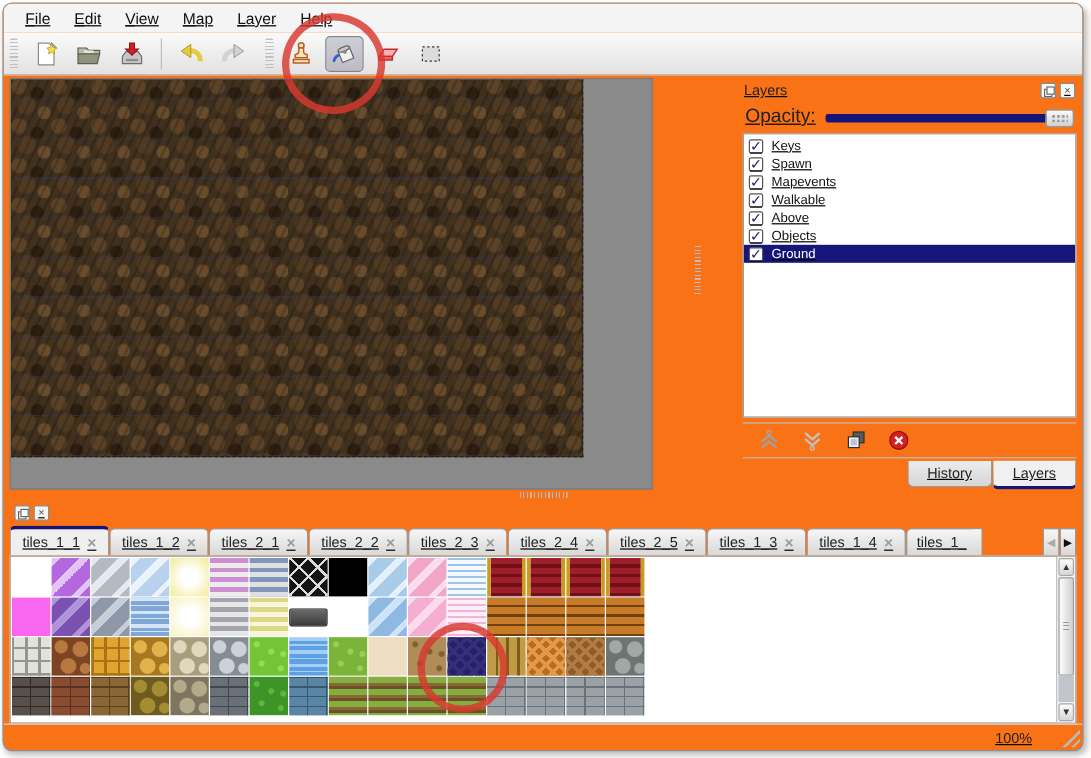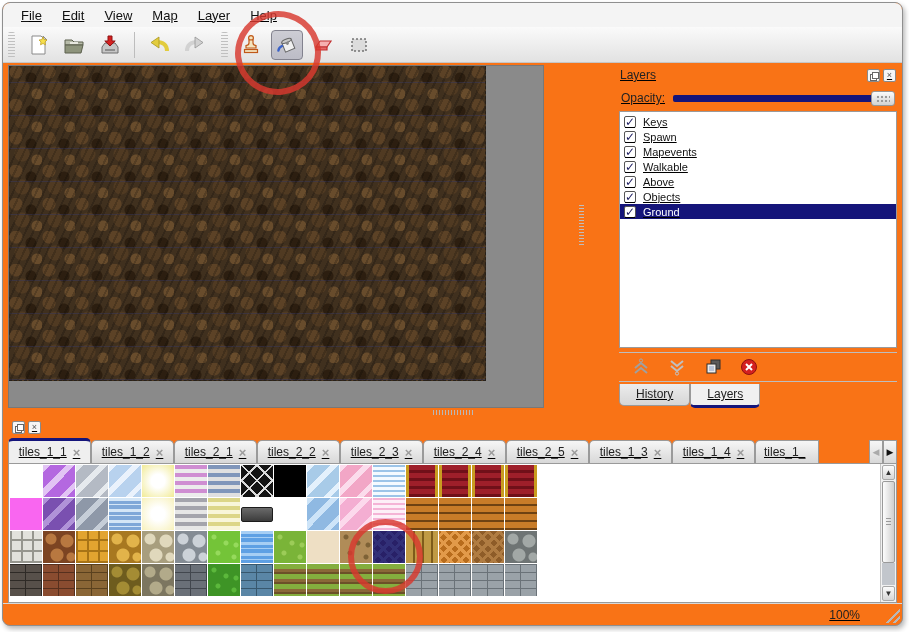--- a/index.html
+++ b/index.html
@@ -41,31 +41,31 @@
   .v-splitter .grip { position: absolute; left: 1px; top: 140px; width: 5px; height: 40px;
     background: repeating-linear-gradient(180deg,#bdbdbd 0 1px,transparent 1px 3px); }
   
   .layers-panel { width: 278px; display: flex; flex-direction: column; }
   .panel-titlebar { height: 20px; display: flex; align-items: center; font-size: 12px; color: #222; padding: 0 1px; }
   .panel-titlebar .title { flex: 1; }
   .mini-btn { width: 13px; height: 13px; border: 1px solid #8a8a8a; border-radius: 2px; background: #f6f6f6; margin-left: 3px; position: relative; display: flex; align-items: center; justify-content: center; font-size: 9px; color: #555; line-height: 1; }
   .float-glyph { position: absolute; inset: 0; }
   .float-glyph::before { content: ""; position: absolute; left: 2px; top: 4px; width: 5px; height: 5px; border: 1px solid #666; background: #fff; }
   .float-glyph::after { content: ""; position: absolute; left: 4px; top: 2px; width: 5px; height: 5px; border: 1px solid #666; background: #fff; }
-  .opacity-row { height: 26px; display: flex; align-items: center; gap: 8px; font-size: 12px; color: #222; padding: 0 2px; }
+  .opacity-row { height: 26px; display: flex; align-items: center; gap: 8px; font-size: 16px; color: #222; padding: 0 2px; }
   .slider { flex: 1; height: 16px; position: relative; }
   .slider .track { position: absolute; left: 0; right: 2px; top: 5px; height: 7px; background: #14147a; border-radius: 2px; }
   .slider .handle { position: absolute; right: 0; top: 1px; width: 24px; height: 15px; background: linear-gradient(#fbfbfb,#d2d2d2); border: 1px solid #979797; border-radius: 3px; }
   .slider .handle::after { content: ""; position: absolute; inset: 3px 4px; background: radial-gradient(circle,#9a9a9a 0 1px,transparent 1.6px); background-size: 4px 4px; }
   .layers-list { flex: 1; background: #fff; border: 1px solid #9a9a9a; overflow: hidden; padding-top: 2px; }
   .layer-row { height: 15px; display: flex; align-items: center; font-size: 11px; color: #111; padding-left: 4px; gap: 7px; }
   .layer-row.selected { background: #15157a; color: #fff; }
   .layer-check { width: 12px; height: 12px; background: #fff; border: 1px solid #555; border-radius: 2px; color: #1a1a5e; font-size: 12px; font-weight: bold; line-height: 10px; text-align: center; flex: none; }
   .layer-actions { height: 30px; border-top: 1px solid #bdbdbd; border-bottom: 1px solid #bdbdbd; margin-top: 4px; display: flex; align-items: center; gap: 16px; padding-left: 12px; }
-  .bottom-tabs { height: 26px; display: flex; align-items: flex-start; padding-top: 2px; }
+  .bottom-tabs { height: 26px; display: flex; align-items: flex-start; padding-top: 2px; justify-content: flex-end; }
   .b-tab { padding: 3px 16px 4px 16px; font-size: 12px; color: #222; background: linear-gradient(#ececec,#d6d6d6); border: 1px solid #9a9a9a; border-top: none; border-radius: 0 0 5px 5px; }
   .b-tab.active { background: #f0f0f0; border-bottom: 3px solid #15157a; }
   
   .h-splitter { height: 9px; position: relative; }
   .h-splitter .grip { position: absolute; left: 50%; top: 2px; width: 40px; height: 5px; transform: translateX(-50%);
     background: repeating-linear-gradient(90deg,#b8b8b8 0 1px,transparent 1px 3px); }
   
   .tilesets-panel { flex: 1; min-height: 0; display: flex; flex-direction: column; padding: 0 5px; }
   .ts-tabs { height: 26px; display: flex; align-items: flex-end; overflow: hidden; position: relative; }
   .ts-tab { height: 23px; width: 83px; flex: none; display: flex; align-items: center; justify-content: center; gap: 6px; font-size: 12px; color: #222; background: linear-gradient(#f6f6f6,#d8d8d8); border: 1px solid #9a9a9a; border-bottom: none; border-radius: 5px 5px 0 0; }

